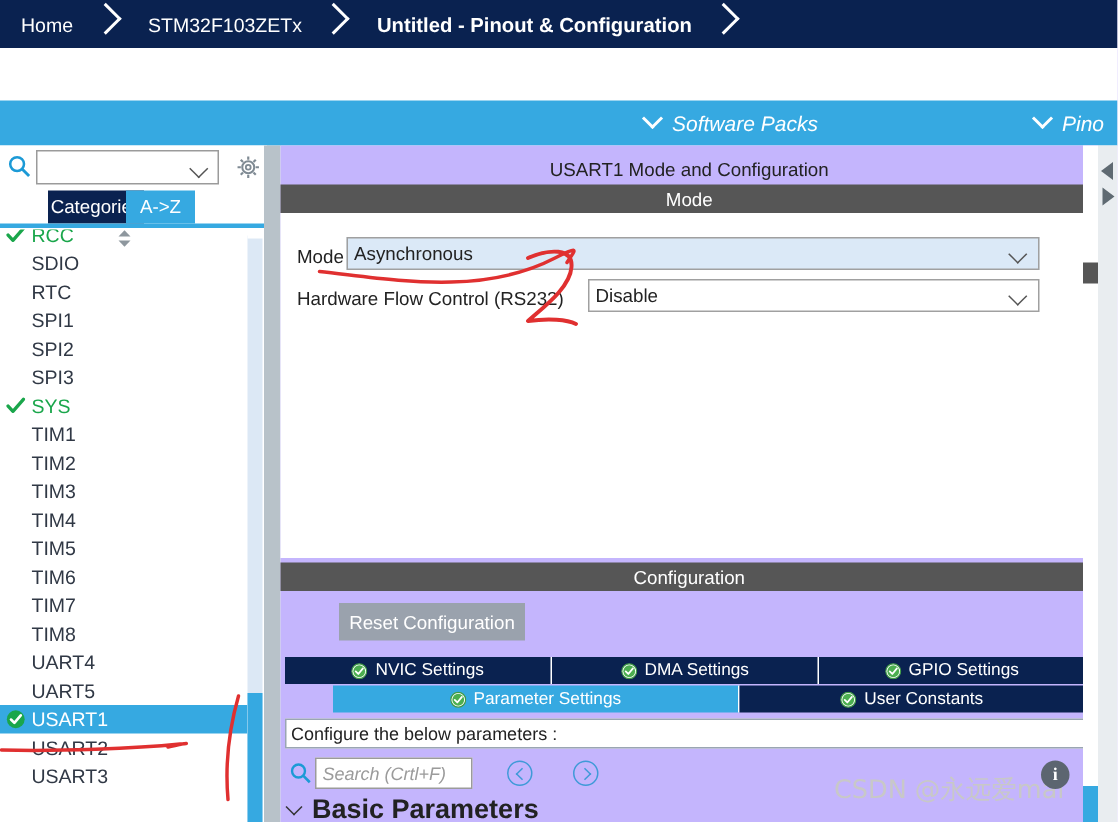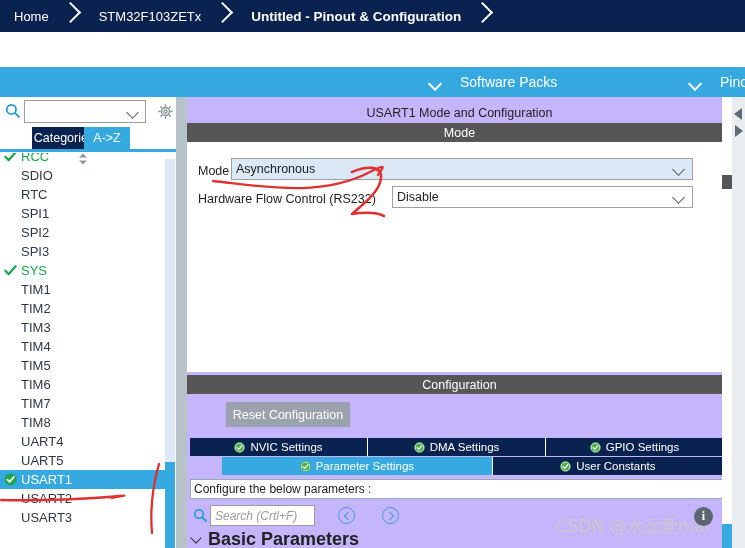--- a/index.html
+++ b/index.html
@@ -47,22 +47,22 @@
   .mtab.t1 { width: 350px; }
   .mtab.t2 { width: 352px; border-left: 2px solid #ffffff; border-right: 2px solid #ffffff; }
   .mtab.t3 { flex: 1; }
 
   
   .subbar {
     position: absolute; left: 0; top: 67px; width: 745px; height: 30px;
     background: #36a9e1; display: flex; align-items: center;
   }
   .subbar-item {
-    color: #ffffff; font-size: 14px; display: flex; align-items: flex-end;
-    gap: 19px; white-space: nowrap;
+    color: #ffffff; font-size: 14px; display: flex; align-items: flex-start;
+    gap: 7px; white-space: nowrap; font-style: italic;
   }
   .sp-pos { position: absolute; left: 430px; }
   .pin-pos { position: absolute; left: 690px; }
   .chev-d {
     width: 11px; height: 11px; position: relative; flex: none;
   }
   .chev-d::after {
     content: ""; position: absolute; left: 0px; top: 0px;
     width: 8px; height: 8px;
     border-bottom: 2.4px solid #ffffff; border-right: 2.4px solid #ffffff;

